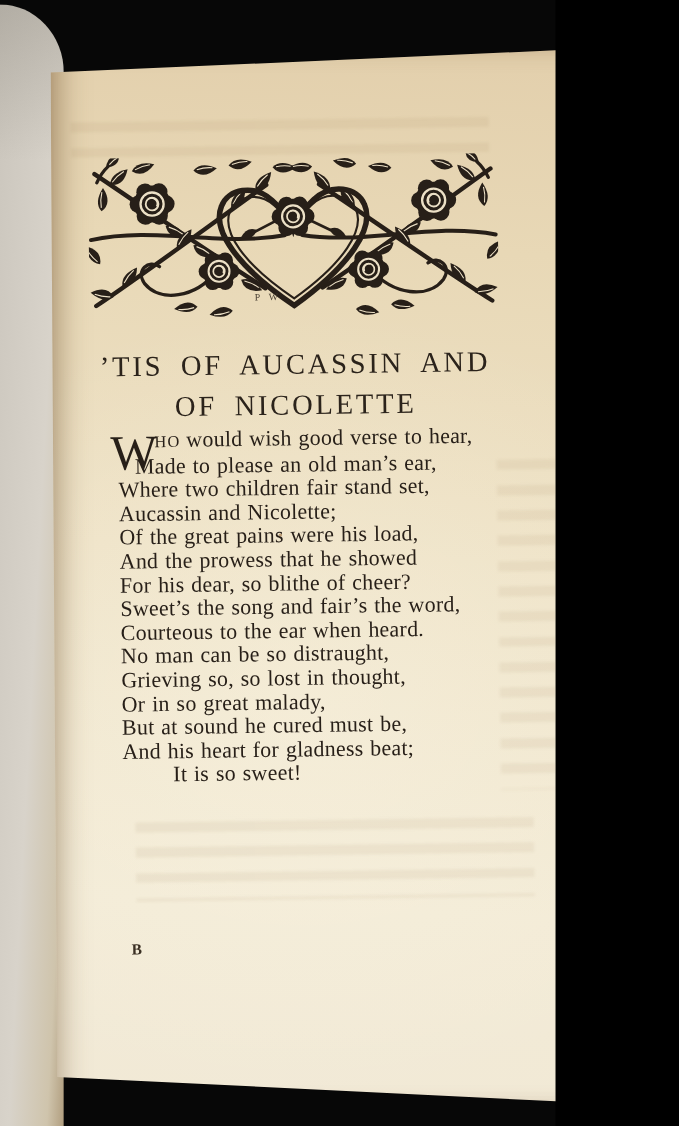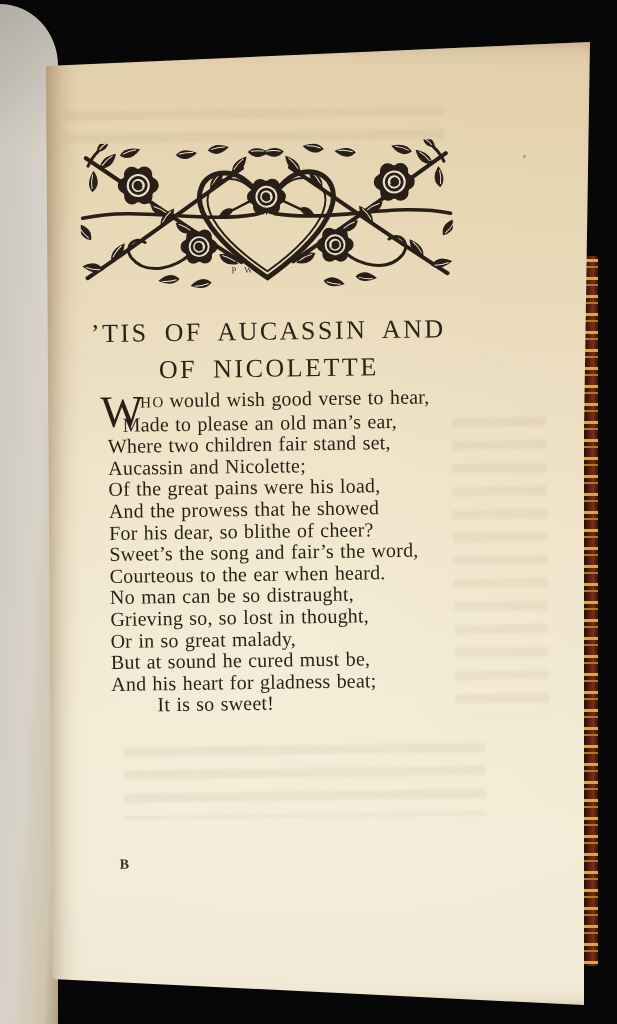--- a/index.html
+++ b/index.html
@@ -1,17 +1,17 @@
 <!DOCTYPE html>
 <html style="--bg: #070707; --page-1: #e3d0ad; --page-2: #eee2c6; --page-3: #f3ebd6; --ink: #271f18; --title-ink: #2b231b; --edge-gray-1: #cbc6bd; --edge-gray-2: #d8d3ca; --gutter: #b19e7f; --gilt-leather: #571d10; --gilt-gold: #d8a946;"><head>
 <meta charset="utf-8">
 <style>
   html,body{margin:0;padding:0;background:#000;}
   .stage{
-    position:relative;width:617px;height:1024px;overflow:hidden;
+    position:relative;width:505px;height:1024px;overflow:hidden;
     background:var(--bg,#070707);
     font-family:"Liberation Serif",serif;
   }
   
   .left-edge{
     position:absolute;left:0;top:4px;width:58px;height:1020px;z-index:1;
     border-top-right-radius:58px 62px;
     background:
       linear-gradient(180deg, rgba(120,115,105,.30) 0%, rgba(120,115,105,0) 14%),
       linear-gradient(93deg, var(--edge-gray-1,#cbc6bd) 0%, var(--edge-gray-2,#d8d3ca) 55%, #cfc4ac 86%, var(--gutter,#b19e7f) 100%);

